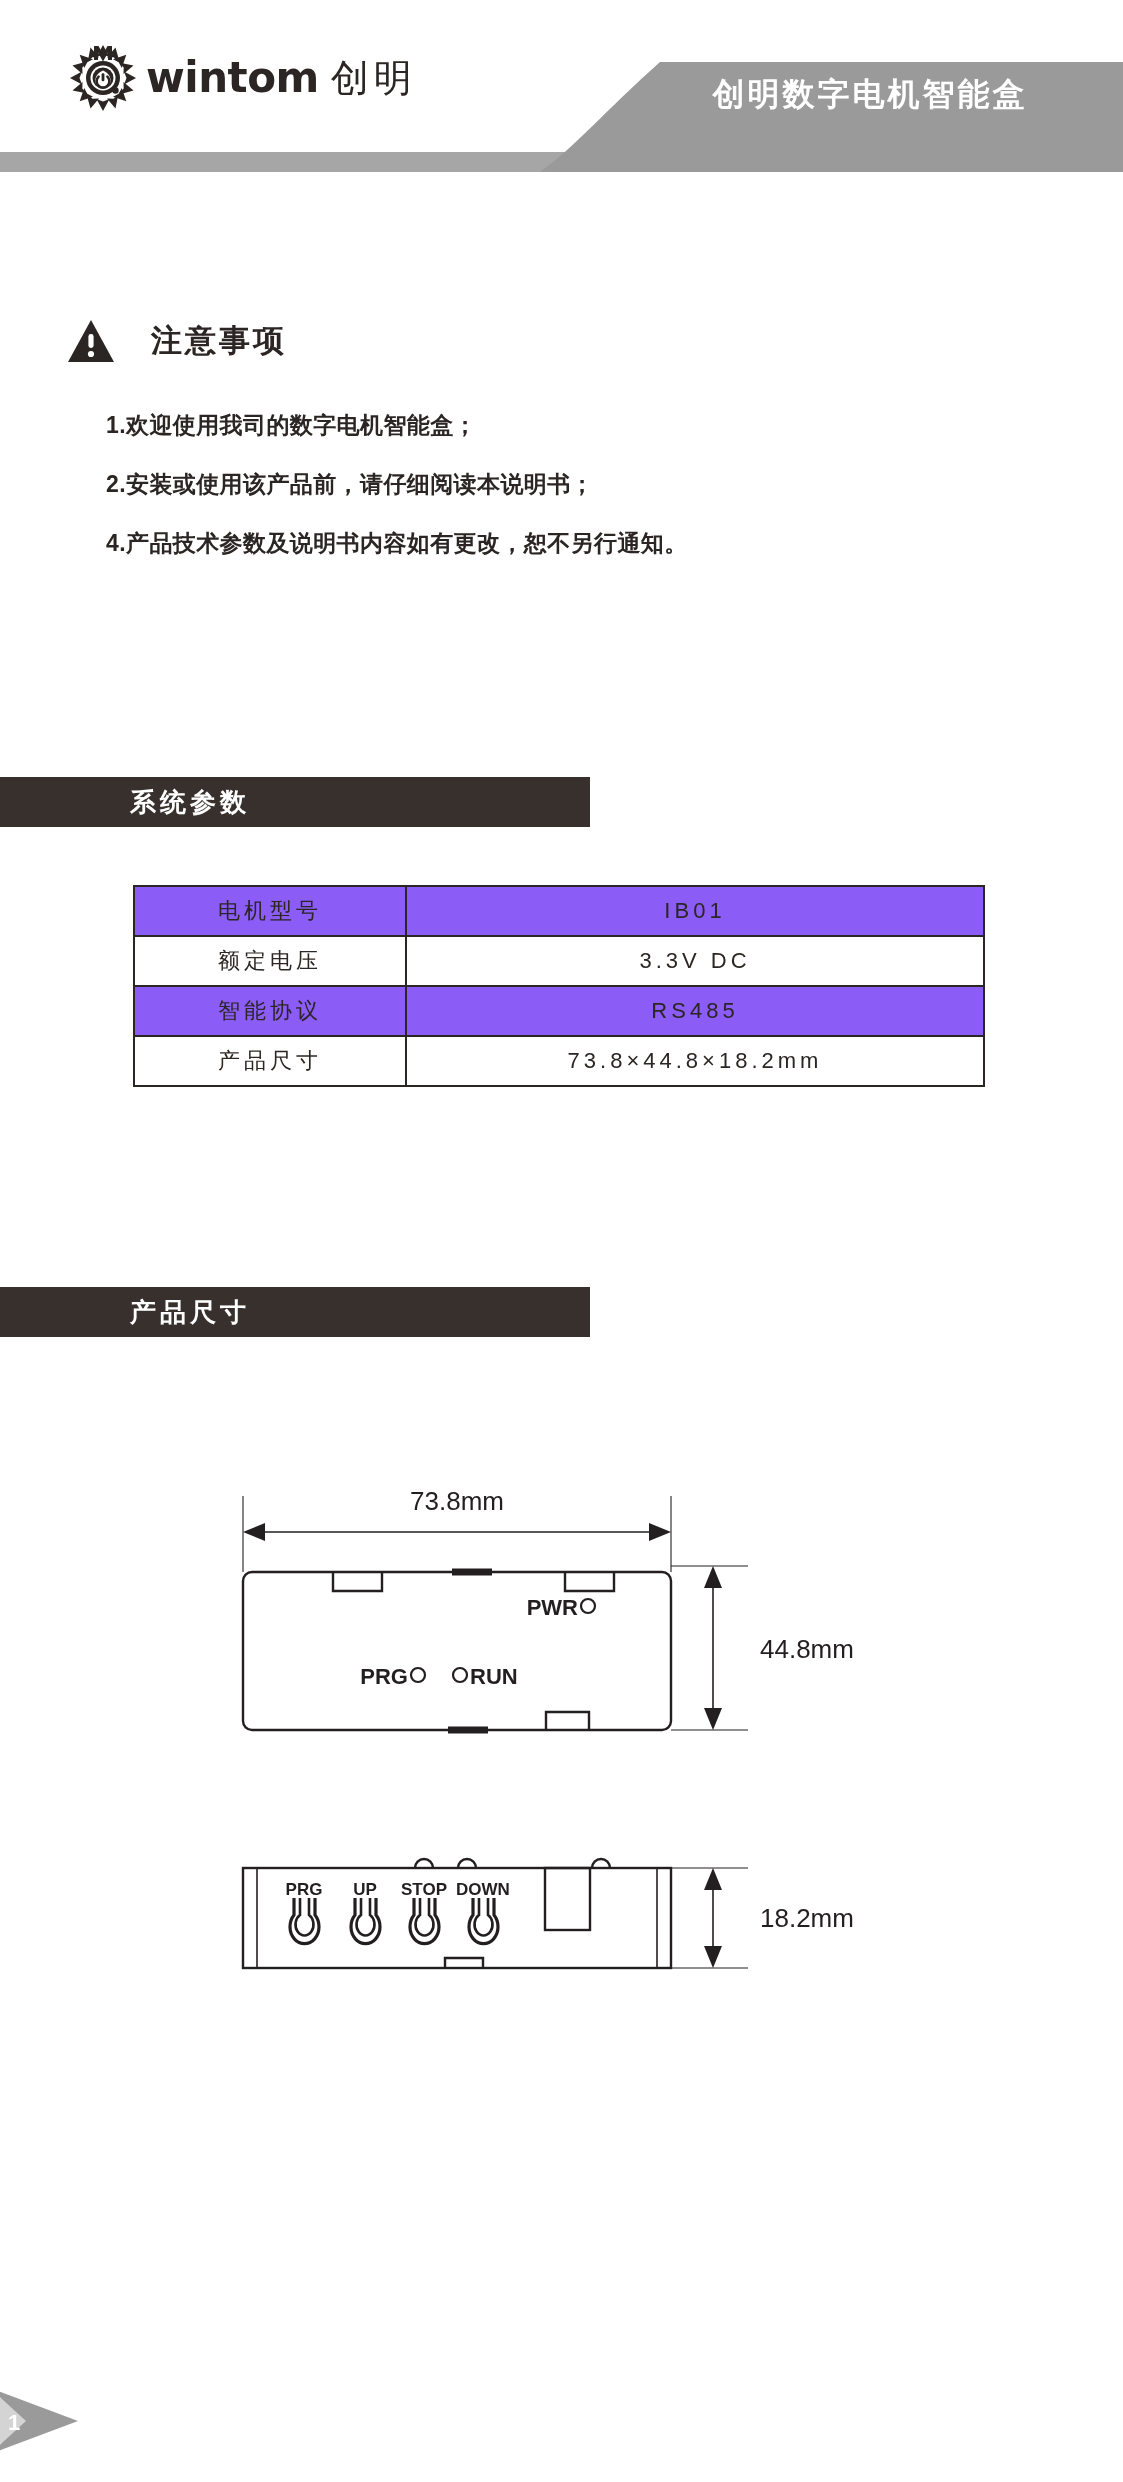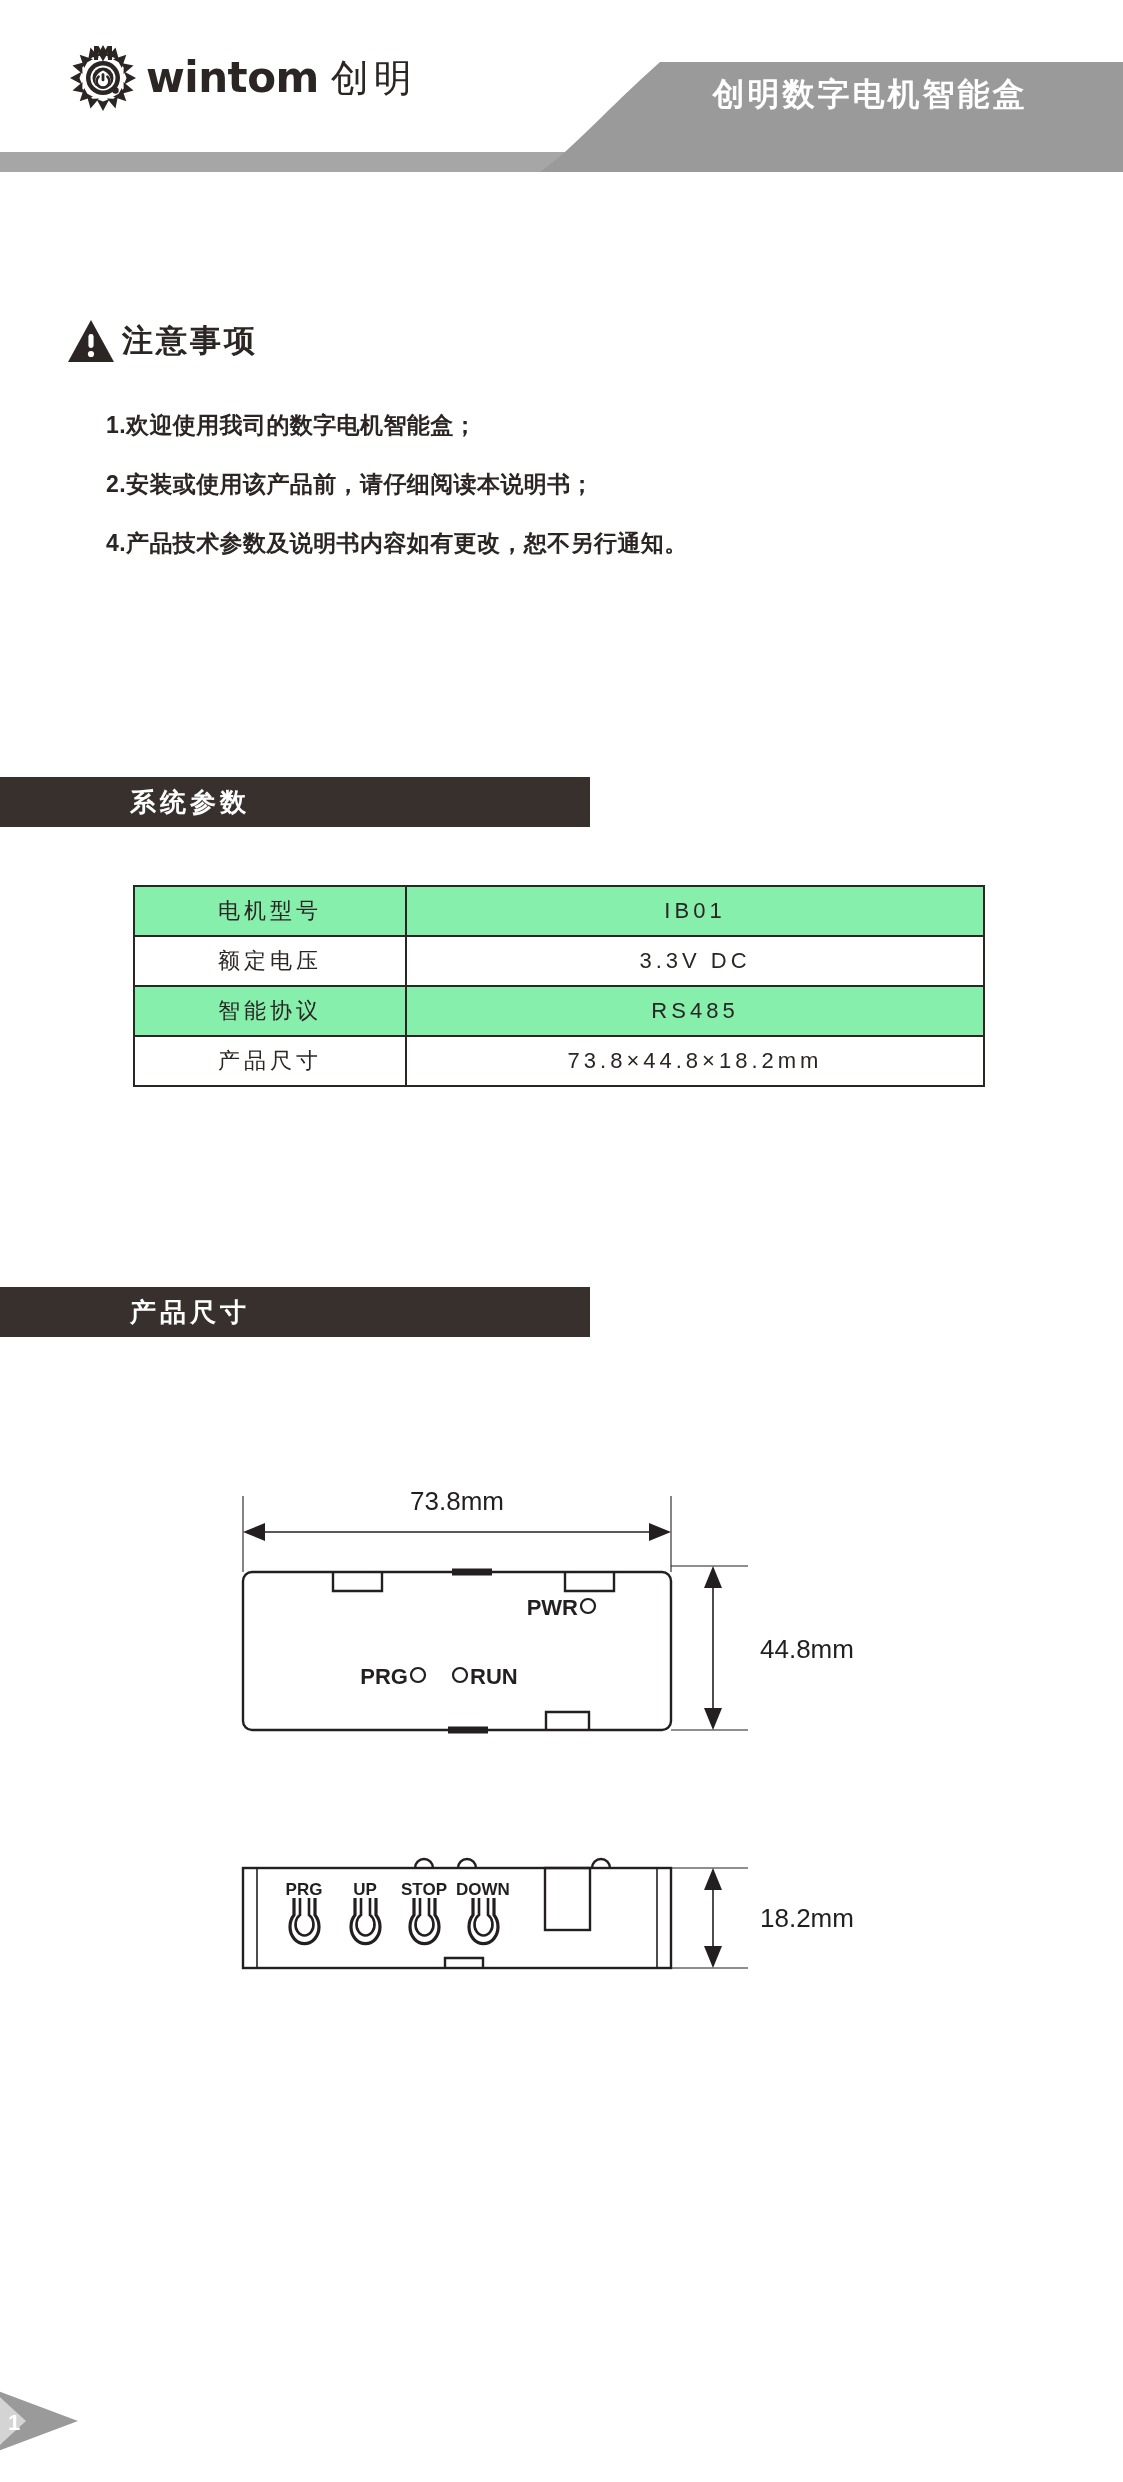--- a/index.html
+++ b/index.html
@@ -85,21 +85,21 @@
     width: 1123px;
   }
   .notice-head {
     position: absolute;
     left: 68px; top: 0;
     display: flex;
     align-items: center;
   }
   .warn-tri { width: 46px; height: 42px; flex: 0 0 auto; }
   .notice-title {
-    margin-left: 8px;
+    margin-left: 37px;
     font-size: 31px;
     font-weight: bold;
     letter-spacing: 3px;
     color: #2b2523;
   }
   .notice-list {
     position: absolute;
     left: 106px; top: 88px;
     width: 950px;
   }
@@ -142,21 +142,21 @@
   }
   .spec-table td {
     border: 2px solid #2b2523;
     height: 46px;
     text-align: center;
     font-size: 22px;
     letter-spacing: 4px;
     color: #2b2523;
   }
   .spec-table td.k { width: 268px; }
-  .spec-table tr.shade td { background: #86efac; }
+  .spec-table tr.shade td { background: #8b5cf6; }
 
   
   .dim-area {
     position: absolute;
     left: 0; top: 1400px;
     width: 1123px; height: 700px;
   }
   .dim-area svg { display: block; }
 
   

